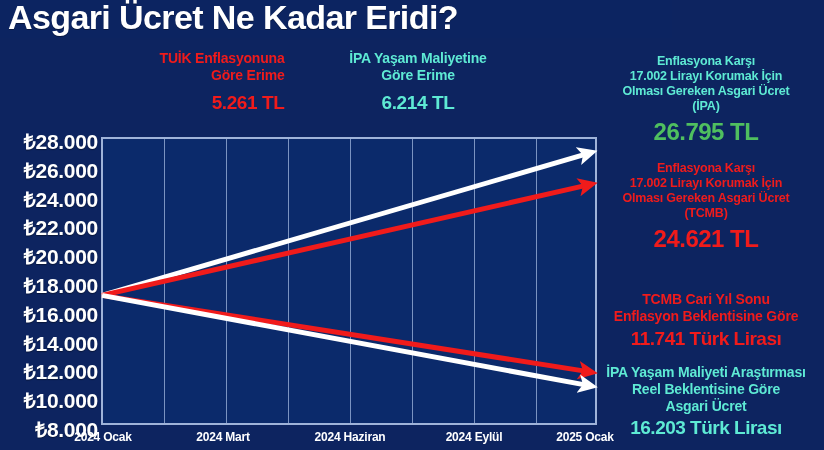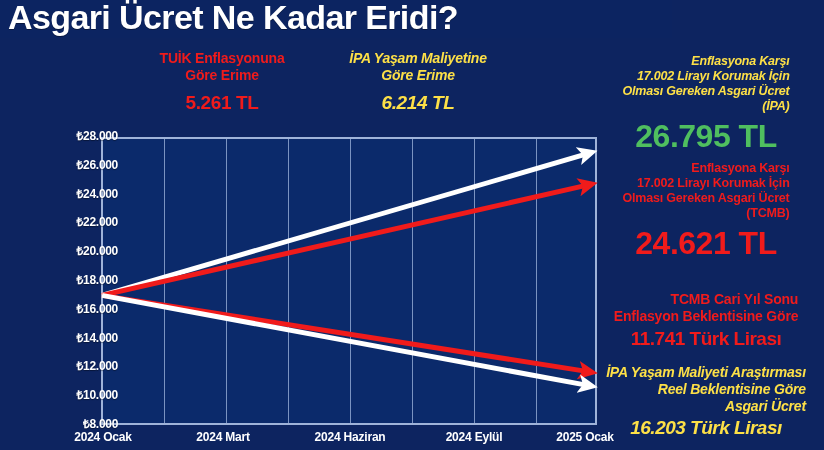--- a/index.html
+++ b/index.html
@@ -71,23 +71,23 @@
     position: absolute;
     left: 0; top: 0;
     width: 824px;
     height: 412px;
     pointer-events: none;
   }
 
   
   .ylabel {
     position: absolute;
-    right: 706px;            
+    right: 726px;            
     text-align: right;
-    font-size: 12px;
+    font-size: 21px;
     font-weight: 800;
     color: #ffffff;
     letter-spacing: -0.3px;
     white-space: nowrap;
     text-shadow: 0 1px 1px rgba(0,0,0,0.4);
   }
 
   
   .xlabel {
     position: absolute;
@@ -113,63 +113,62 @@
     line-height: 1.18;
     letter-spacing: -0.2px;
   }
   .top-callout .val {
     margin-top: 9px;
     font-size: 19px;
     font-weight: 800;
     letter-spacing: -0.4px;
   }
   .red   { color: #f01b1b; }
-  .white { color: #fde047; font-style: italic; }
+  .white { color: #5eead4; }
   .green { color: #4fbf5f; }
 
   
   .side-callout {
     position: absolute;
     text-align: center;
     white-space: nowrap;
     left: 706px;
     transform: translateX(-50%);
   }
   .side-callout .cap {
     font-size: 12.5px;
     font-weight: 800;
     line-height: 1.2;
     letter-spacing: -0.2px;
-    text-align: right;
   }
   .side-callout .cap.sm {
     font-size: 14px;
     line-height: 1.2;
   }
   .side-callout .val {
     margin-top: 4px;
-    font-size: 32px;
+    font-size: 24px;
     font-weight: 800;
     letter-spacing: -0.5px;
   }
   .side-callout .val.sm {
     font-size: 19px;
     margin-top: 3px;
   }
 </style>
 </head>
 <body>
 
 <div id="title-band">
   <div id="page-title">Asgari Ücret Ne Kadar Eridi?</div>
 </div>
 
 <div id="chart-stage">
 
-  <div class="top-callout" style="left:222px; top:12px; transform:translateX(-50%);">
+  <div class="top-callout" style="left:222px; top:12px; transform:translateX(-50%);text-align:right;">
     <div class="cap red">
       <div>TUİK Enflasyonuna</div>
       <div>Göre Erime</div>
     </div>
     <div class="val red">5.261 TL</div>
   </div>
 
   <div class="top-callout" style="left:418px; top:12px; transform:translateX(-50%);">
     <div class="cap white">
       <div>İPA Yaşam Maliyetine</div>

